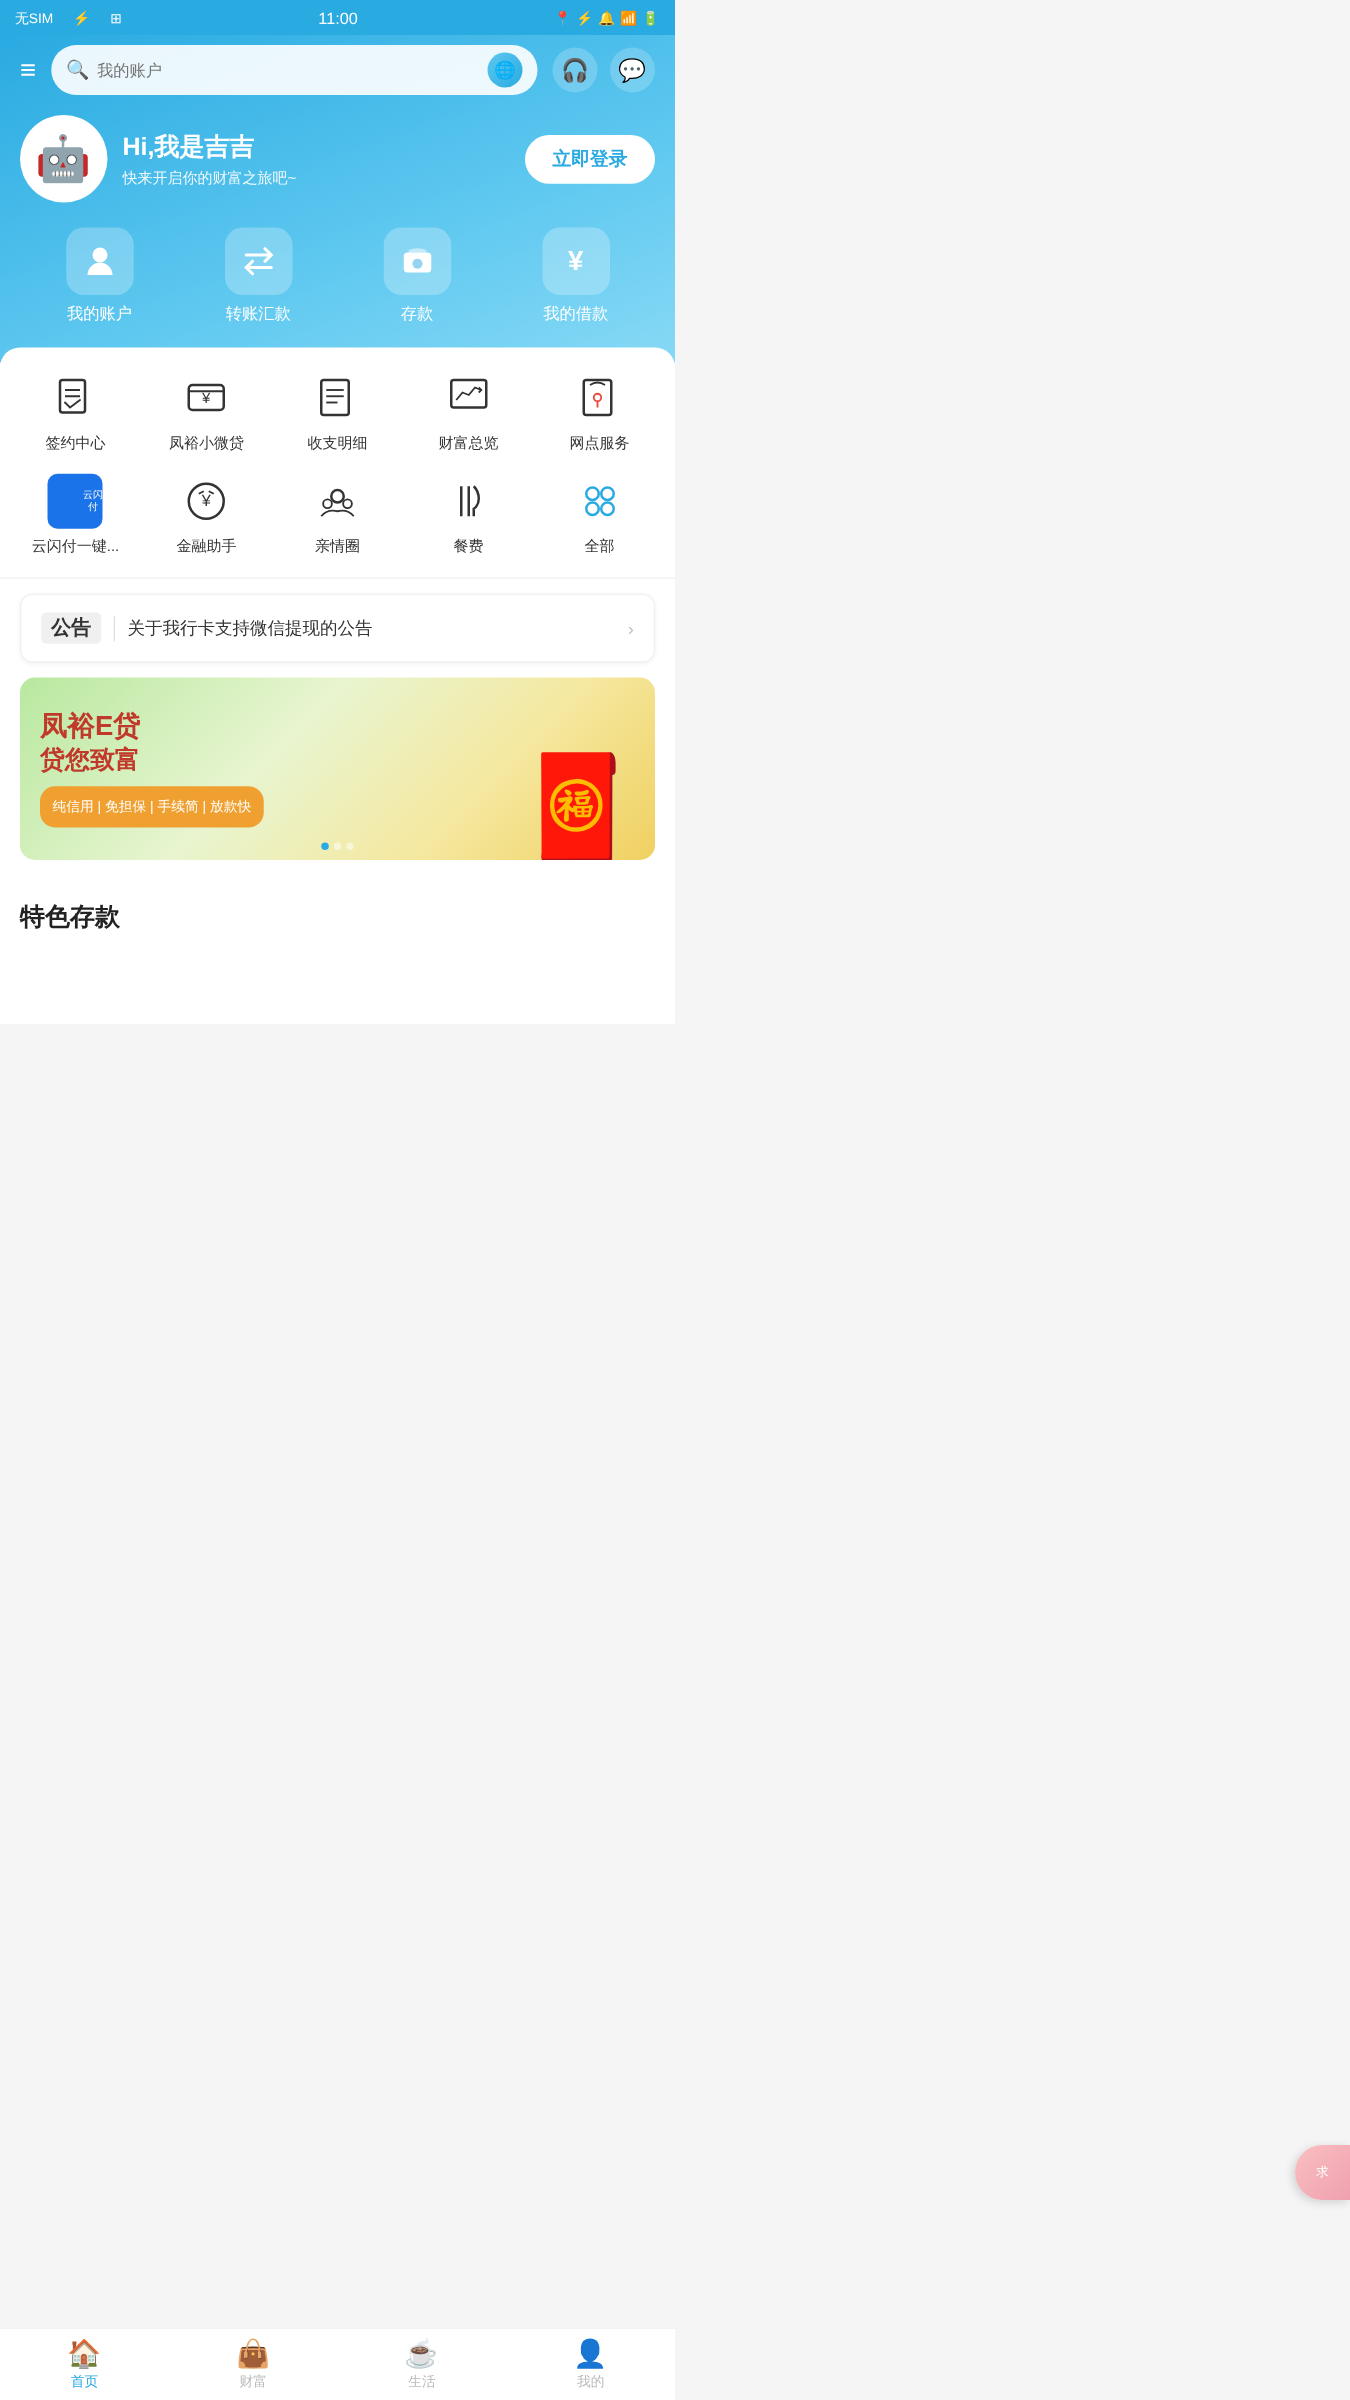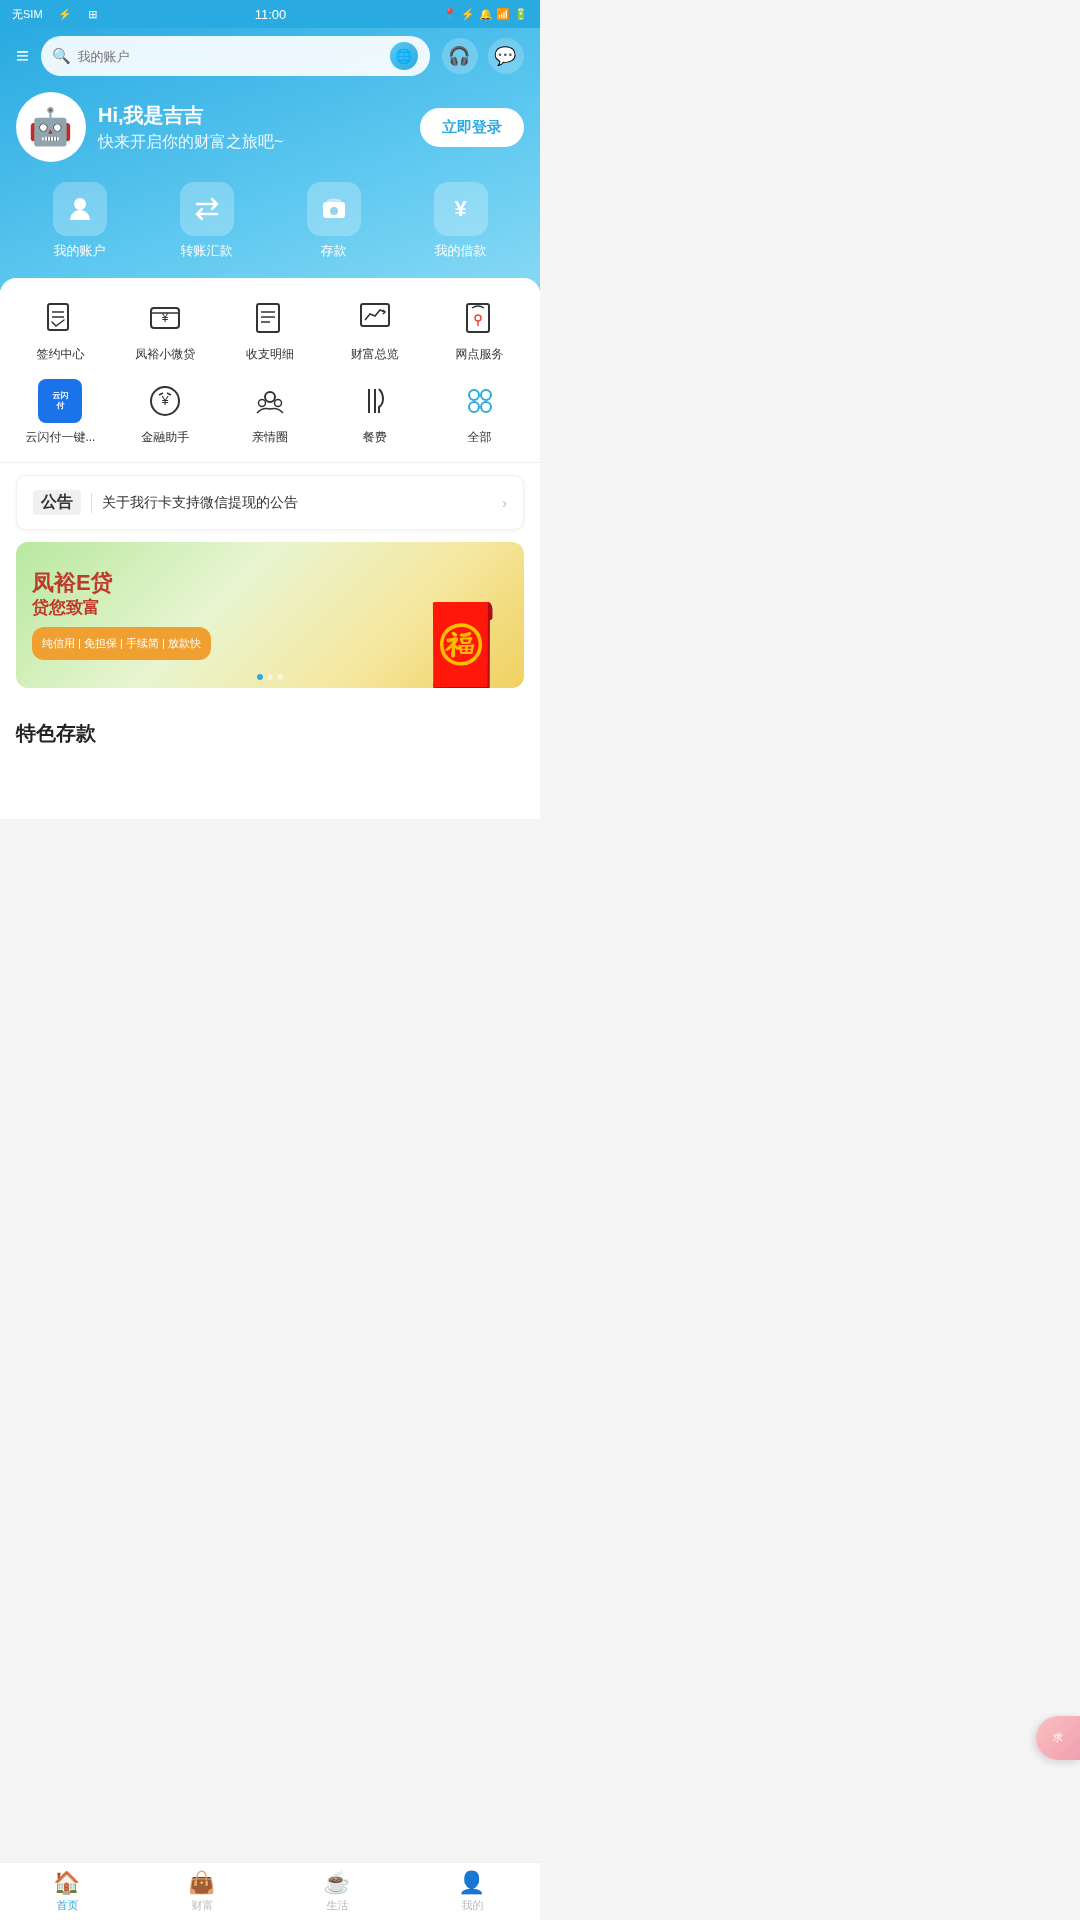--- a/index.html
+++ b/index.html
@@ -99,21 +99,21 @@
       width: 70px;
       height: 70px;
       background: white;
       border-radius: 50%;
       display: flex; align-items: center; justify-content: center;
       font-size: 36px;
       flex-shrink: 0;
     }
     .greeting-text { flex: 1; color: white; }
     .greeting-title { font-size: 20px; font-weight: bold; margin-bottom: 3px; }
-    .greeting-sub { font-size: 16px; opacity: 0.9; }
+    .greeting-sub { font-size: 12px; opacity: 0.9; }
     .login-btn {
       background: white;
       color: #29aae1;
       border: none;
       border-radius: 20px;
       padding: 10px 22px;
       font-size: 15px;
       font-weight: bold;
       cursor: pointer;
       white-space: nowrap;
@@ -234,21 +234,21 @@
       padding: 12px 16px;
     }
     .banner-text-area { flex: 1; }
     .banner-title {
       font-size: 22px;
       font-weight: bold;
       color: #c0392b;
       line-height: 1.2;
     }
     .banner-subtitle {
-      font-size: 17px;
+      font-size: 20px;
       font-weight: bold;
       color: #c0392b;
       margin-bottom: 8px;
     }
     .banner-tags {
       background: #f0a030;
       border-radius: 12px;
       padding: 9px 10px;
       font-size: 11px;
       color: white;
@@ -351,24 +351,24 @@
       cursor: pointer;
       box-shadow: -2px 2px 8px rgba(0,0,0,0.15);
     }
 
     
     .yunshan-icon {
       width: 66px;
       height: 44px;
       background: #1a73e8;
       border-radius: 8px;
-      display: flex; align-items: center; justify-content: center;
+      display: flex; align-items: center; justify-content: flex-end;
       color: white;
       font-size: 10px;
-      font-weight: bold;
+      font-weight: normal;
       text-align: center;
       line-height: 1.2;
     }
   </style>
 </head>
 <body>
 
 <div class="status-bar">
   <div class="status-left">
     <span>无SIM</span>

